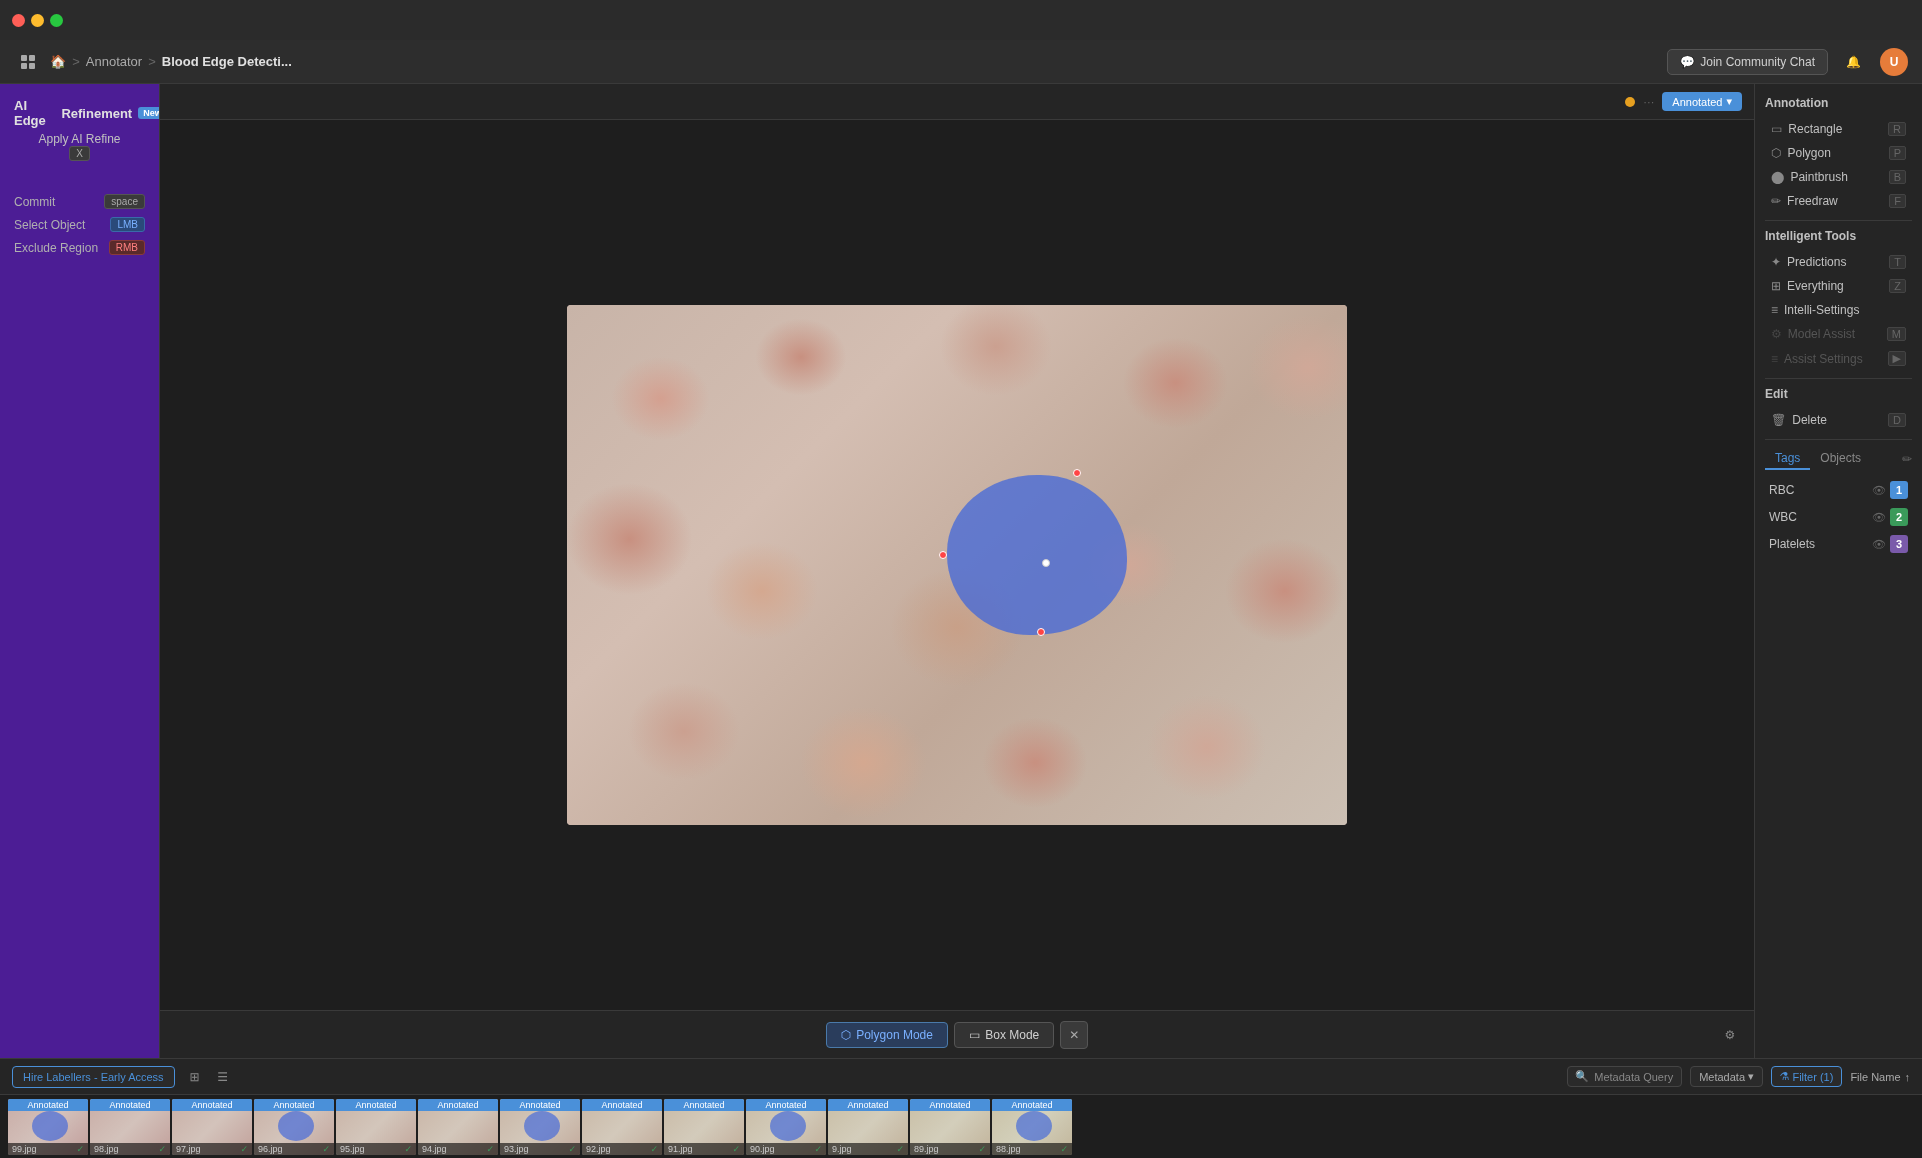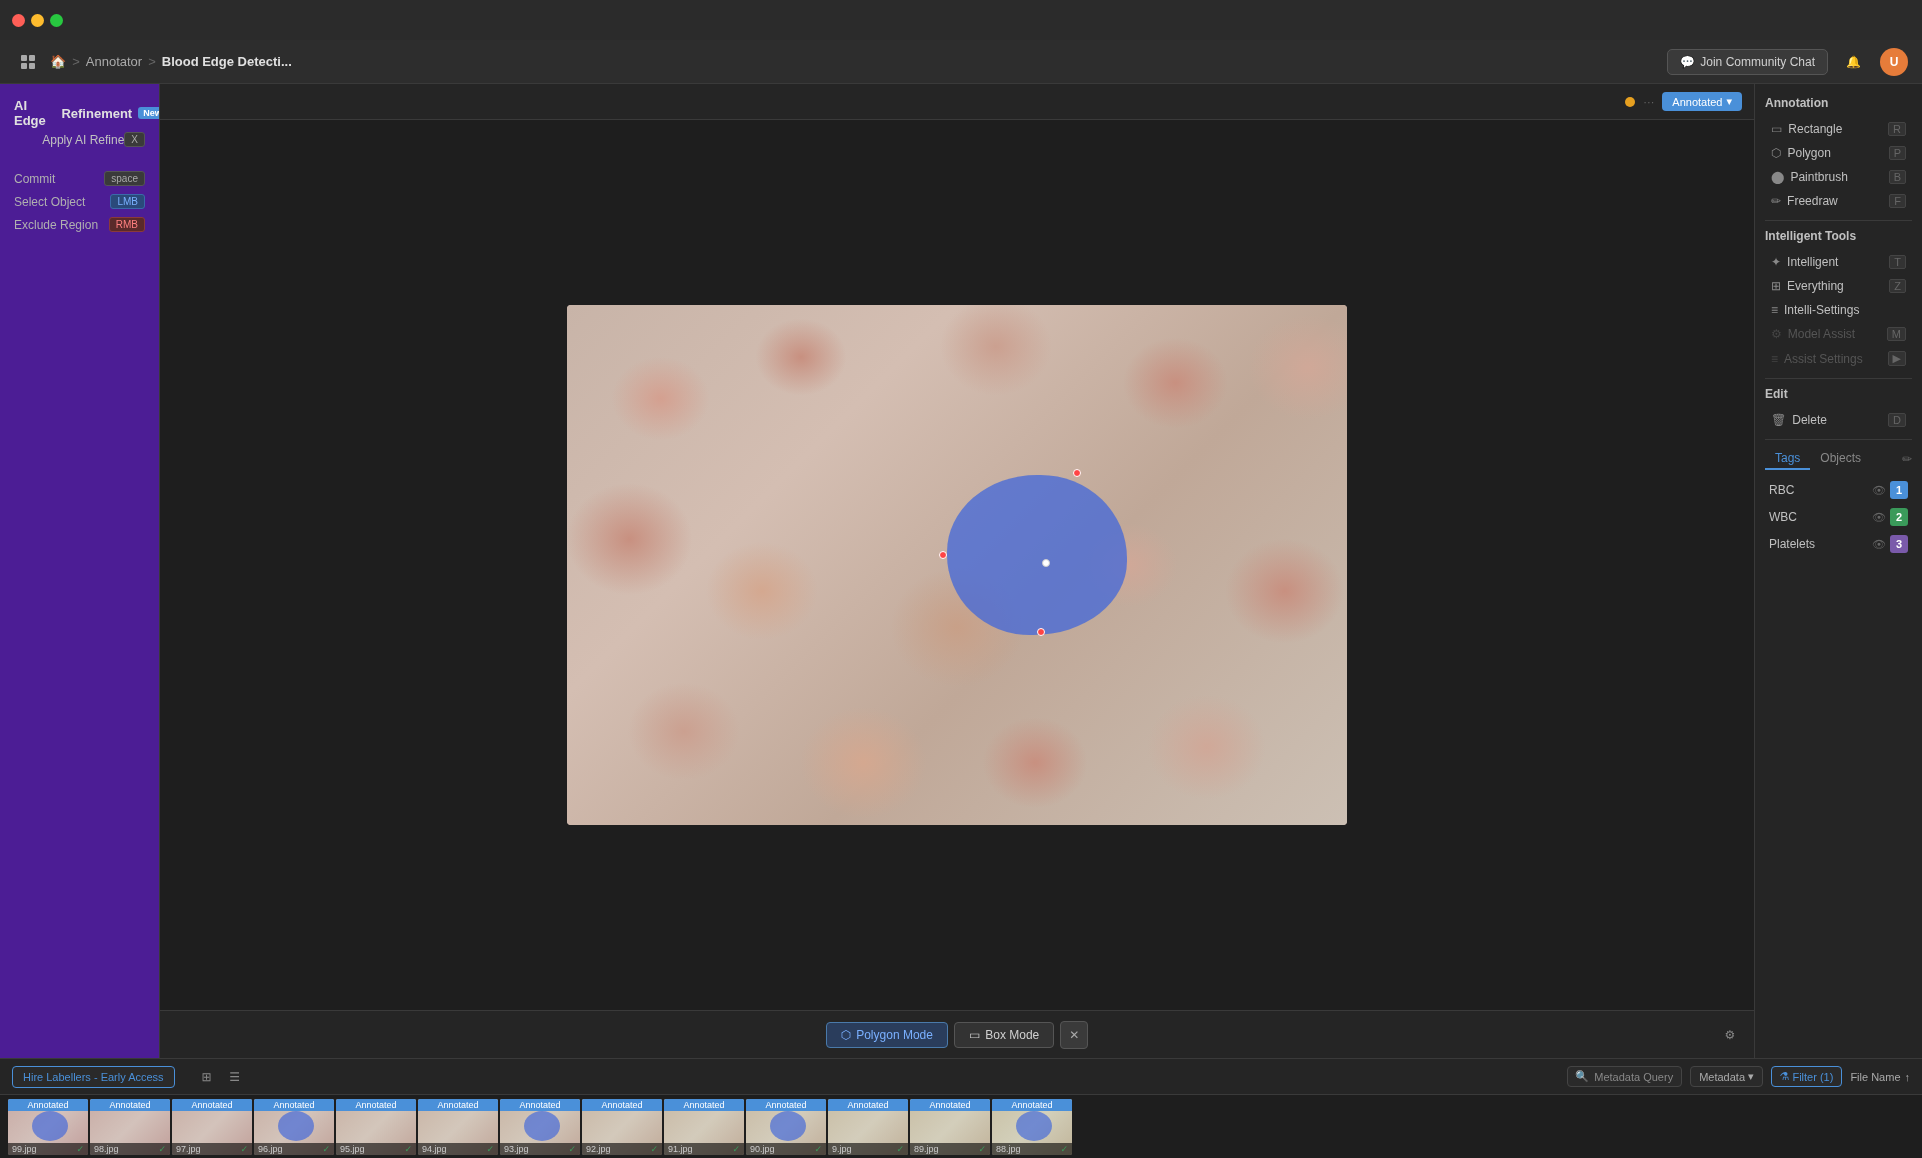--- a/index.html
+++ b/index.html
@@ -118,22 +118,23 @@
     }
     .panel-desc {
       color: #888;
       font-size: 10px;
       line-height: 1.5;
       margin-bottom: 14px;
     }
     .apply-btn {
       display: flex;
       align-items: center;
-      justify-content: flex-end;
-      margin-bottom: 24px;
+      justify-content: space-between;
+      margin-bottom: 33px;
+      flex-direction: column;
     }
     .apply-label {
       color: #c0c0c0; font-size: 12px;
     }
     .key-badge {
       background: #3a3a3a;
       border: 1px solid #555;
       color: #aaa;
       font-size: 10px;
       padding: 1px 6px;
@@ -402,21 +403,21 @@
       flex-direction: column;
       flex-shrink: 0;
     }
     .filmstrip-toolbar {
       height: 36px;
       background: #252525;
       border-bottom: 1px solid #3a3a3a;
       display: flex;
       align-items: center;
       padding: 0 12px;
-      gap: 20px;
+      gap: 8px;
     }
     .hire-btn {
       background: #2a2a2a;
       border: 1px solid #4a90d9;
       color: #4a90d9;
       padding: 4px 10px;
       border-radius: 4px;
       font-size: 11px;
       cursor: pointer;
     }
@@ -647,21 +648,21 @@
       <span class="tool-key">F</span>
     </div>
 
     <div class="section-divider"></div>
 
     <div class="section-title">Intelligent Tools</div>
 
     <div class="tool-item">
       <div class="tool-item-left">
         <span class="tool-icon">✦</span>
-        <span class="tool-name">Intelligent</span>
+        <span class="tool-name">Predictions</span>
       </div>
       <span class="tool-key">T</span>
     </div>
     <div class="tool-item">
       <div class="tool-item-left">
         <span class="tool-icon">⊞</span>
         <span class="tool-name">Everything</span>
       </div>
       <span class="tool-key">Z</span>
     </div>

